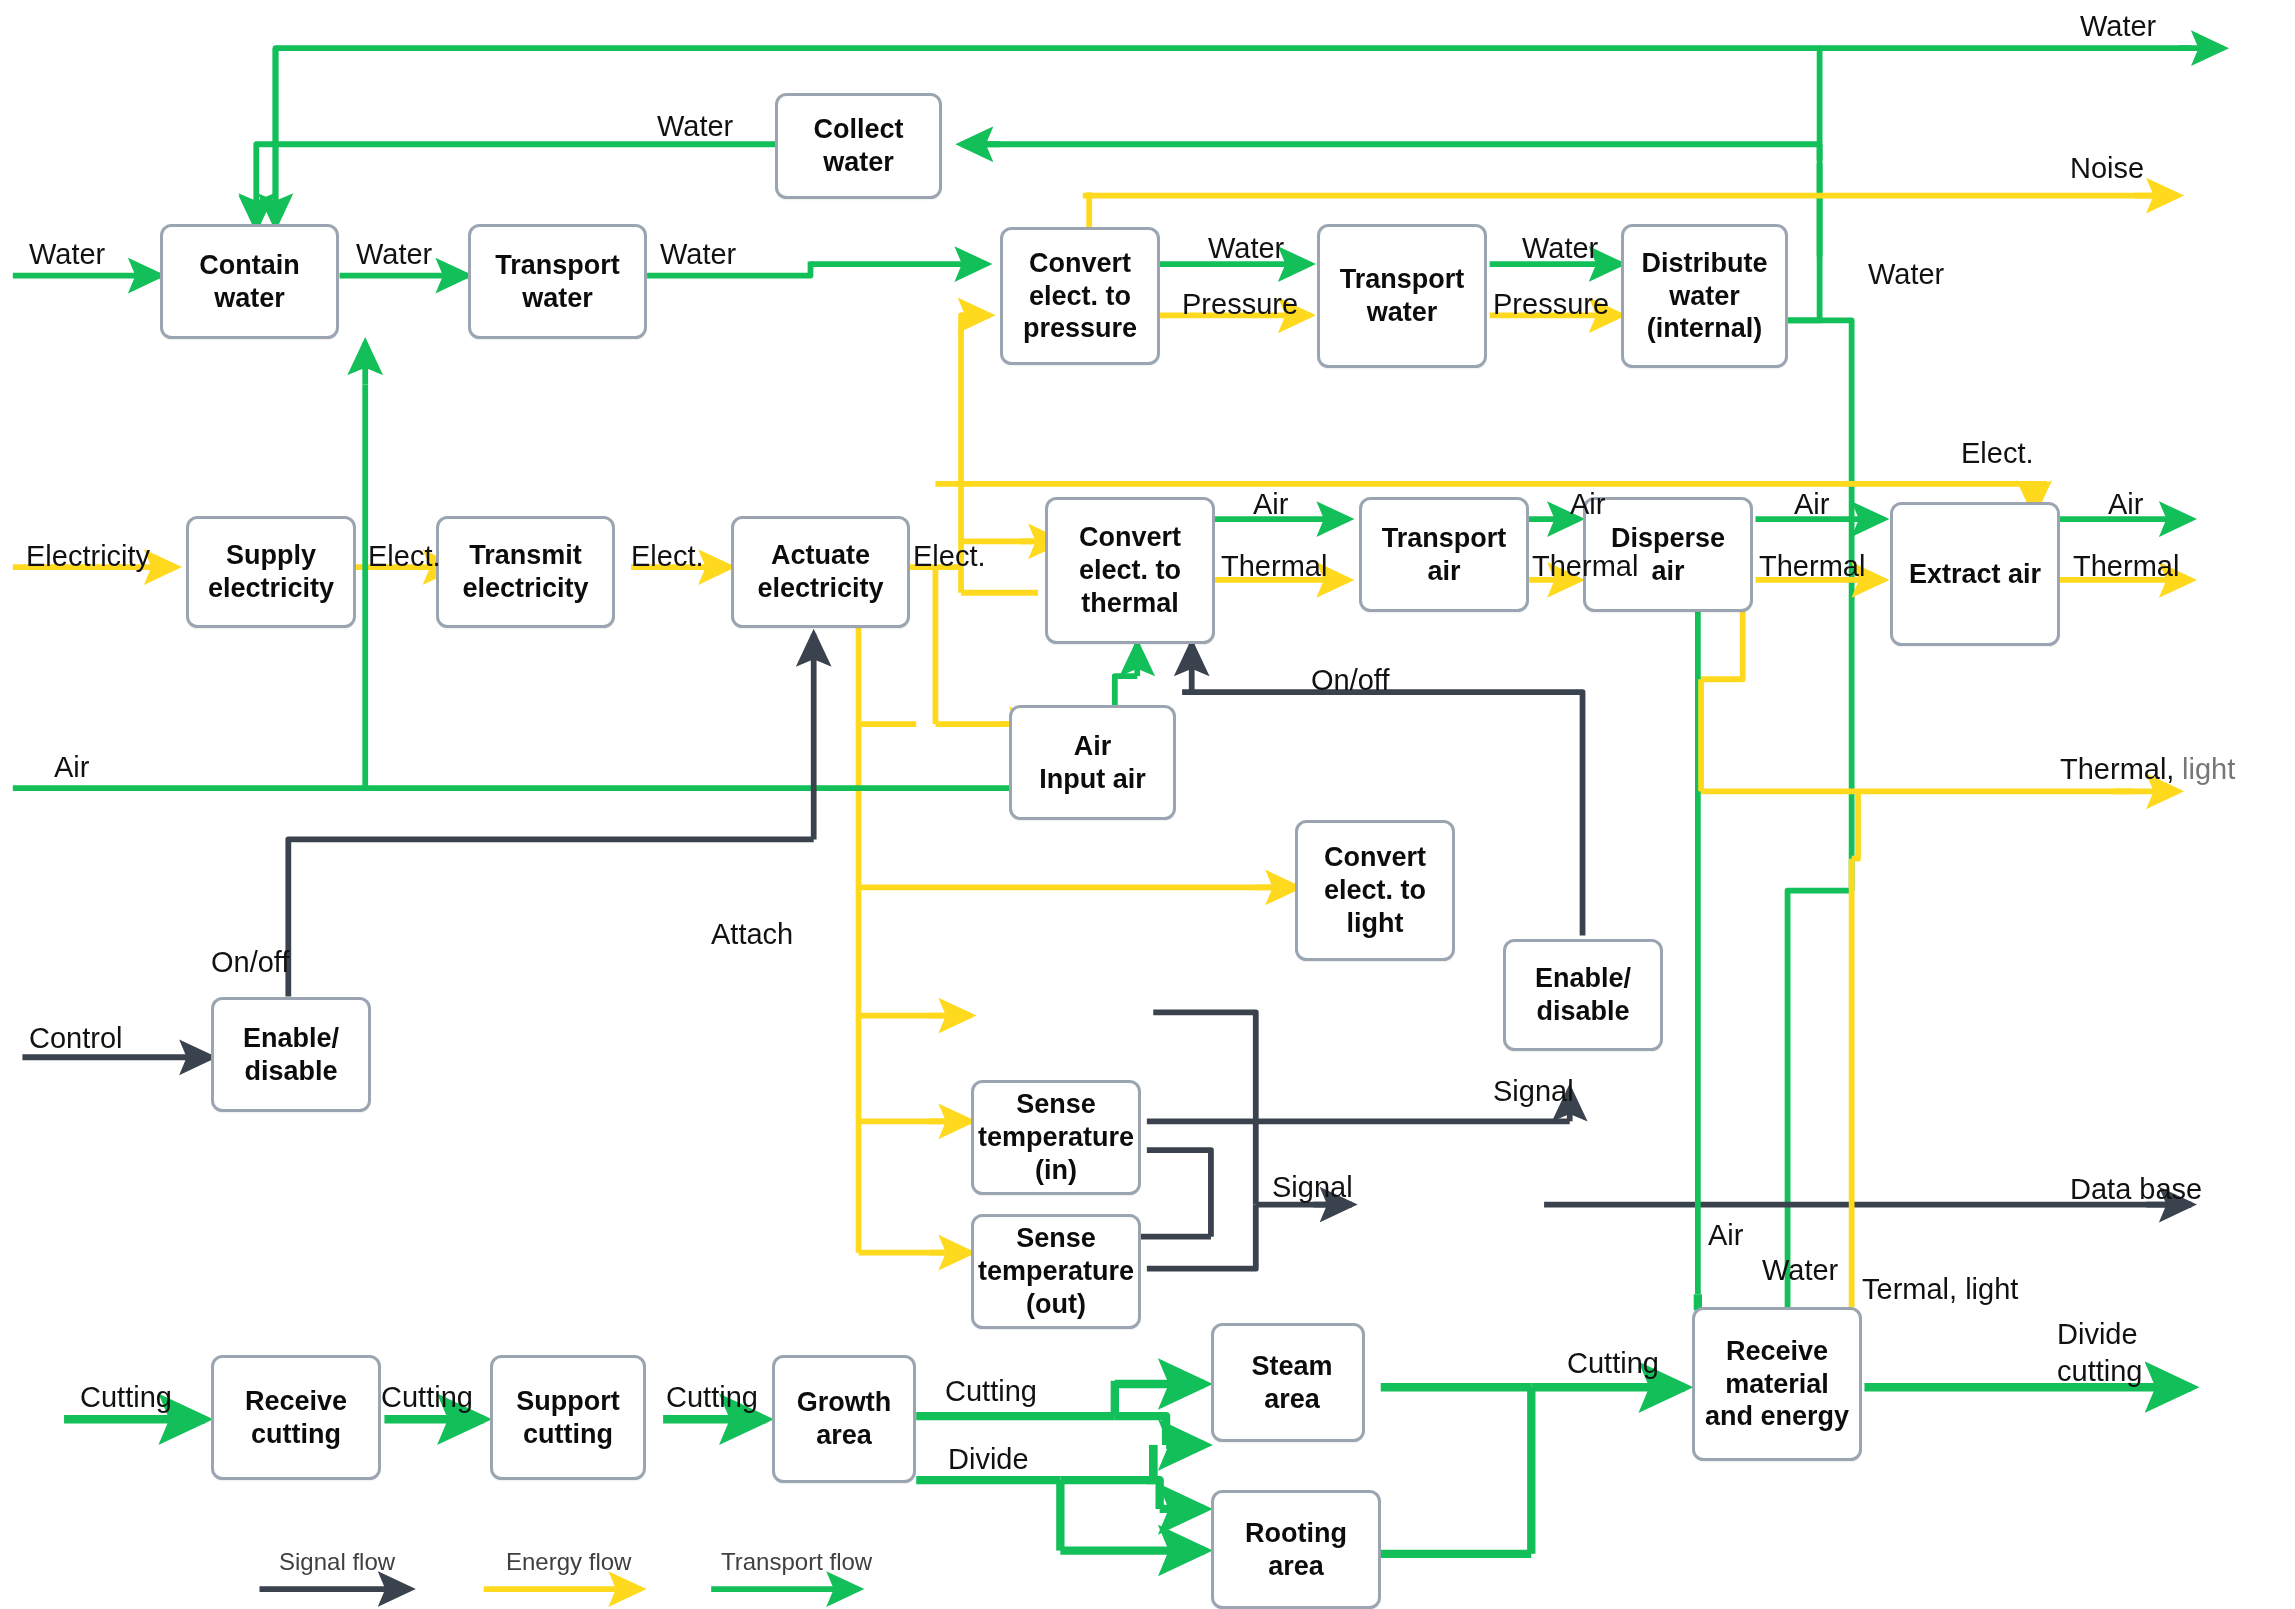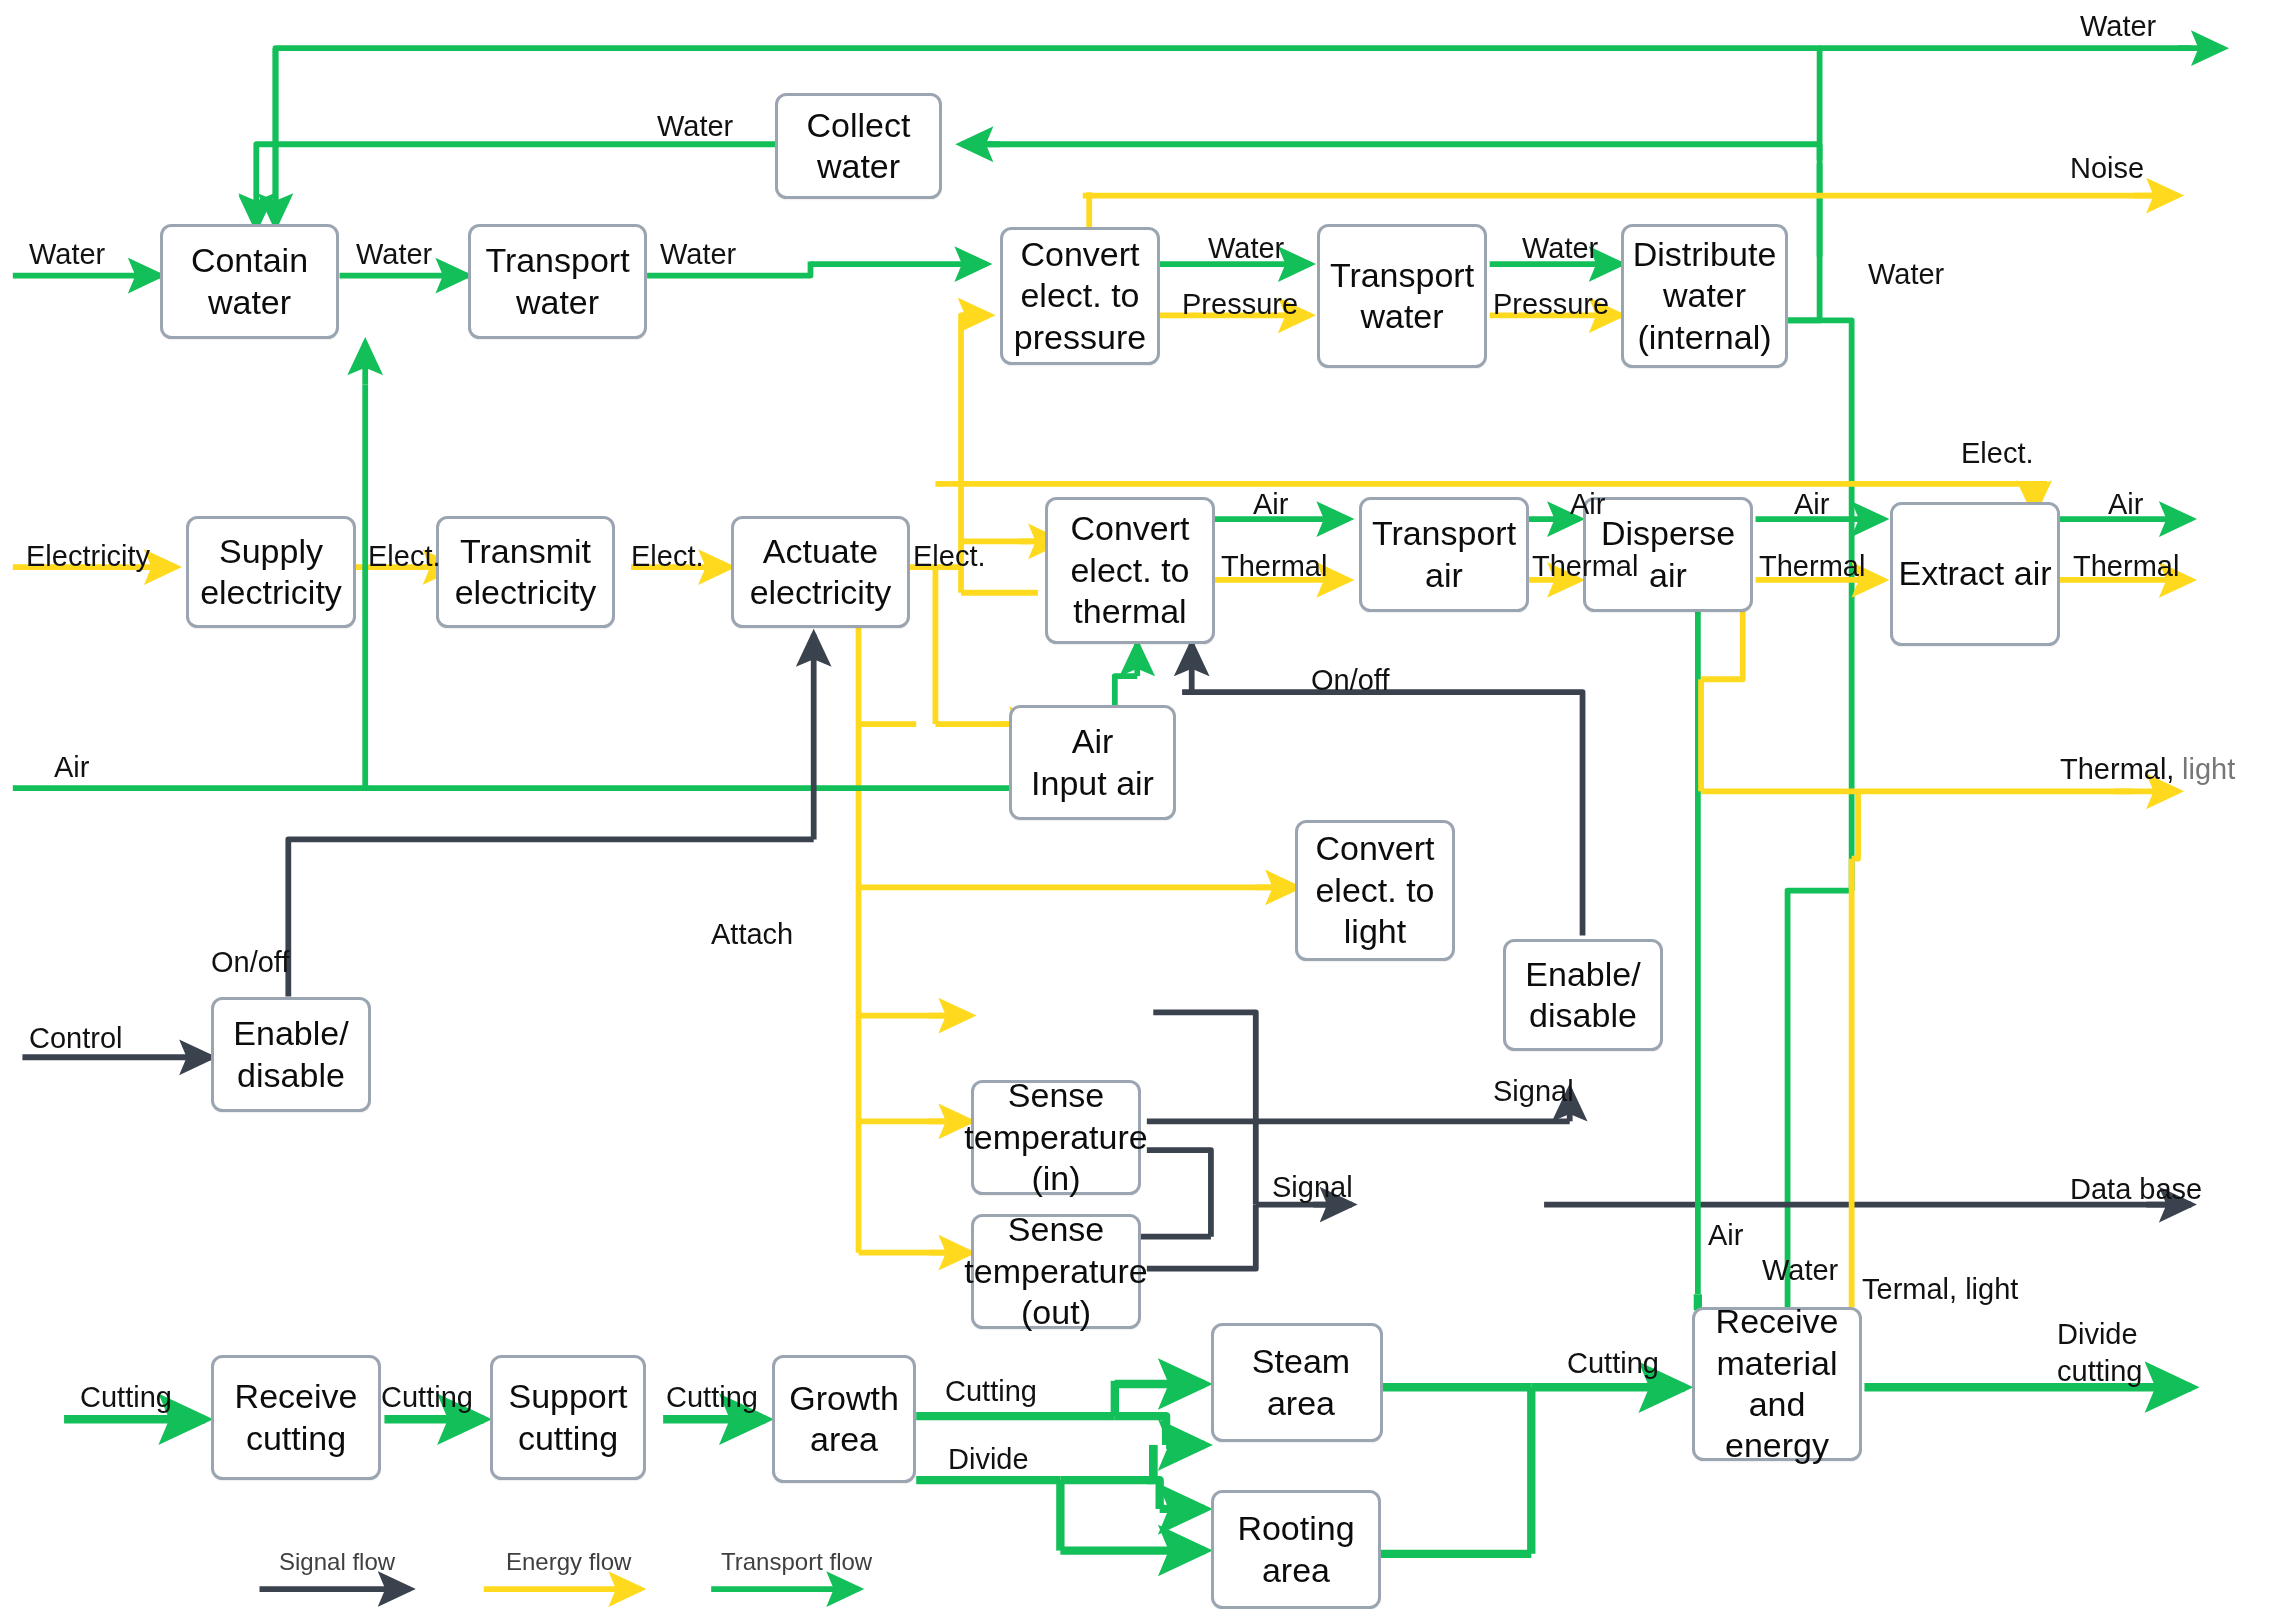--- a/index.html
+++ b/index.html
@@ -7,26 +7,27 @@
   #stage{position:relative;width:2295px;height:1609px;background:#fff;overflow:hidden;}
   svg#wires{position:absolute;left:0;top:0;width:2295px;height:1609px;}
   .node{
     position:absolute;
     box-sizing:border-box;
     border:3.2px solid #9aa5b1;
     border-radius:11.5px;
     background:#fff;
     display:flex;align-items:center;justify-content:center;
     text-align:center;
-    font-size:34px;
+    font-size:27px;
     line-height:1.22;
     color:#0c0c0c;
     font-family:"Liberation Sans",sans-serif;
     white-space:pre-line;
     box-shadow:0 1.3px 0 rgba(0,0,0,.05);
+    font-weight:bold;
   }
   .lbl{
     position:absolute;
     font-size:29px;
     color:#111;
     white-space:nowrap;
     font-family:"Liberation Sans",sans-serif;
     line-height:1;
   }
   .lbl.grey{color:#777;}
@@ -287,21 +288,21 @@
 
   <div class="node" style="left:211px;top:1355px;width:170px;height:125px;">Receive
 cutting</div>
 
   <div class="node" style="left:490px;top:1355px;width:156px;height:125px;">Support
 cutting</div>
 
   <div class="node" style="left:772px;top:1355px;width:144px;height:128px;">Growth
 area</div>
 
-  <div class="node" style="left:1211px;top:1323px;width:172px;height:119px;padding-left:8px;">Steam
+  <div class="node" style="left:1211px;top:1323px;width:154px;height:119px;padding-left:8px;">Steam
 area</div>
 
   <div class="node" style="left:1211px;top:1490px;width:170px;height:119px;">Rooting
 area</div>
 
   <div class="node" style="left:1692px;top:1307px;width:170px;height:154px;">Receive
 material
 and energy</div>
 
   <div class="lbl" style="left:2080px;top:11.5px;">Water</div>

